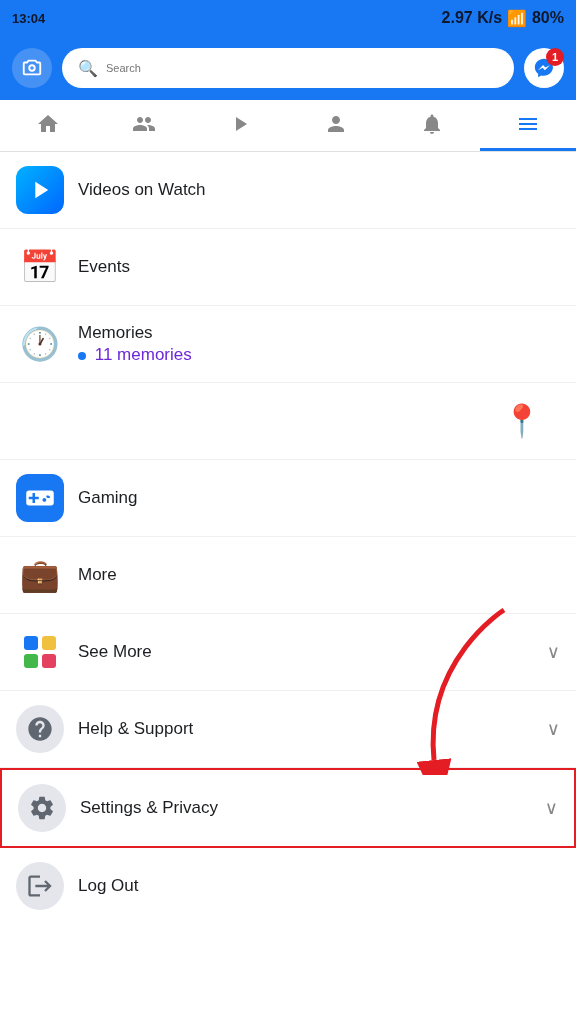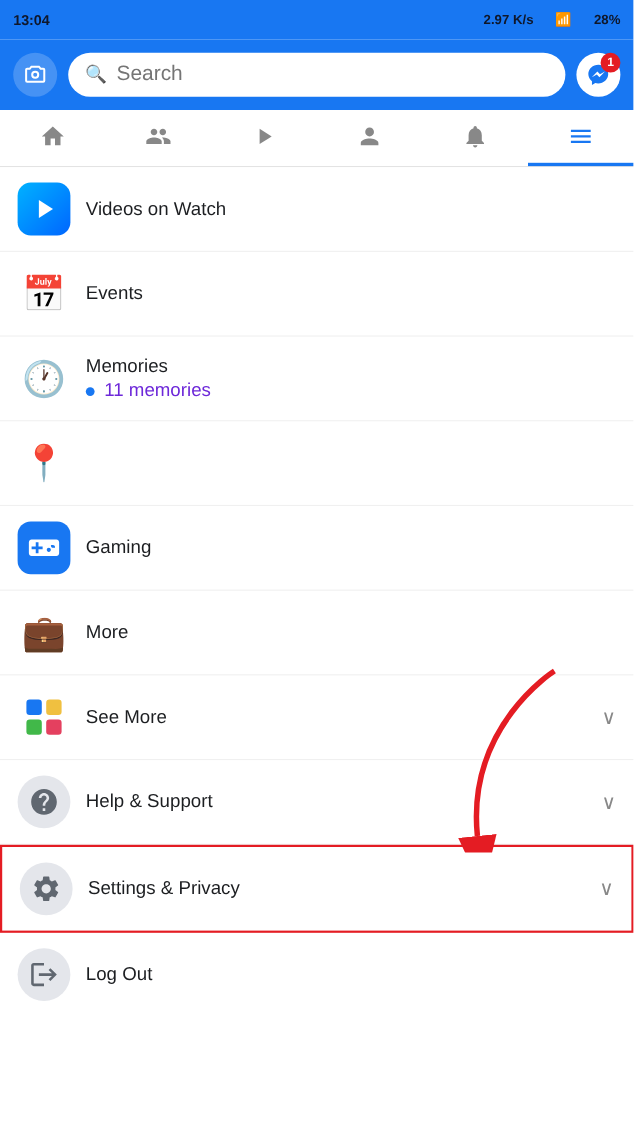--- a/index.html
+++ b/index.html
@@ -12,21 +12,21 @@
       color: #0f172a;
       display: flex;
       justify-content: space-between;
       align-items: center;
       padding: 6px 12px;
       font-size: 13px;
       font-weight: 600;
       height: 36px;
     }
     .status-left { display: flex; align-items: center; gap: 6px; }
-    .status-right { display: flex; align-items: center; gap: 20px; font-size: 12px; }
+    .status-right { display: flex; align-items: center; gap: 5px; font-size: 16px; }
 
     
     .header {
       background: #1877f2;
       display: flex;
       align-items: center;
       padding: 8px 12px;
       gap: 10px;
       height: 64px;
     }
@@ -43,21 +43,21 @@
       background: #fff;
       border-radius: 24px;
       display: flex;
       align-items: center;
       padding: 8px 16px;
       gap: 8px;
       height: 40px;
     }
     .search-bar .search-icon-inner { color: #888; font-size: 16px; }
     .search-bar input {
-      border: none; outline: none; font-size: 19px; color: #888; background: transparent; flex: 1;
+      border: none; outline: none; font-size: 11px; color: #888; background: transparent; flex: 1;
     }
     .messenger-btn {
       width: 40px; height: 40px;
       background: #fff;
       border-radius: 50%;
       display: flex; align-items: center; justify-content: center;
       position: relative;
       cursor: pointer;
       flex-shrink: 0;
     }
@@ -96,20 +96,21 @@
 
     
     .menu-list { background: #fff; }
     .menu-item {
       display: flex;
       align-items: center;
       padding: 14px 16px;
       border-bottom: 1px solid #f0f0f0;
       cursor: pointer;
       position: relative;
+      justify-content: flex-end;
     }
     .menu-item:last-child { border-bottom: none; }
     .menu-text { flex: 1; }
     .menu-text .title { font-size: 17px; color: #1c1e21; font-weight: 400; }
     .menu-text .subtitle { font-size: 17px; color: #6d28d9; margin-top: 2px; }
     .menu-chevron { color: #888; font-size: 18px; margin-left: 8px; }
 
     
     .highlighted {
       border: 2.5px solid #e41c23;
@@ -137,21 +138,21 @@
 </head>
 <body>
 
 <div class="status-bar">
   <div class="status-left">
     <span>13:04</span>
   </div>
   <div class="status-right">
     <span>2.97 K/s</span>
     <span>📶</span>
-    <span>28%</span>
+    <span>80%</span>
   </div>
 </div>
 
 <div class="header">
   <div class="header-camera">
     <svg width="22" height="22" viewBox="0 0 24 24" fill="white">
       <path d="M12 8a4 4 0 100 8 4 4 0 000-8zm0 6a2 2 0 110-4 2 2 0 010 4z"></path>
       <path d="M20 5h-2.18l-1.64-2H7.82L6.18 5H4a2 2 0 00-2 2v11a2 2 0 002 2h16a2 2 0 002-2V7a2 2 0 00-2-2zm0 13H4V7h3l1.64-2h6.72L17 7h3v11z"></path>
     </svg>
   </div>

